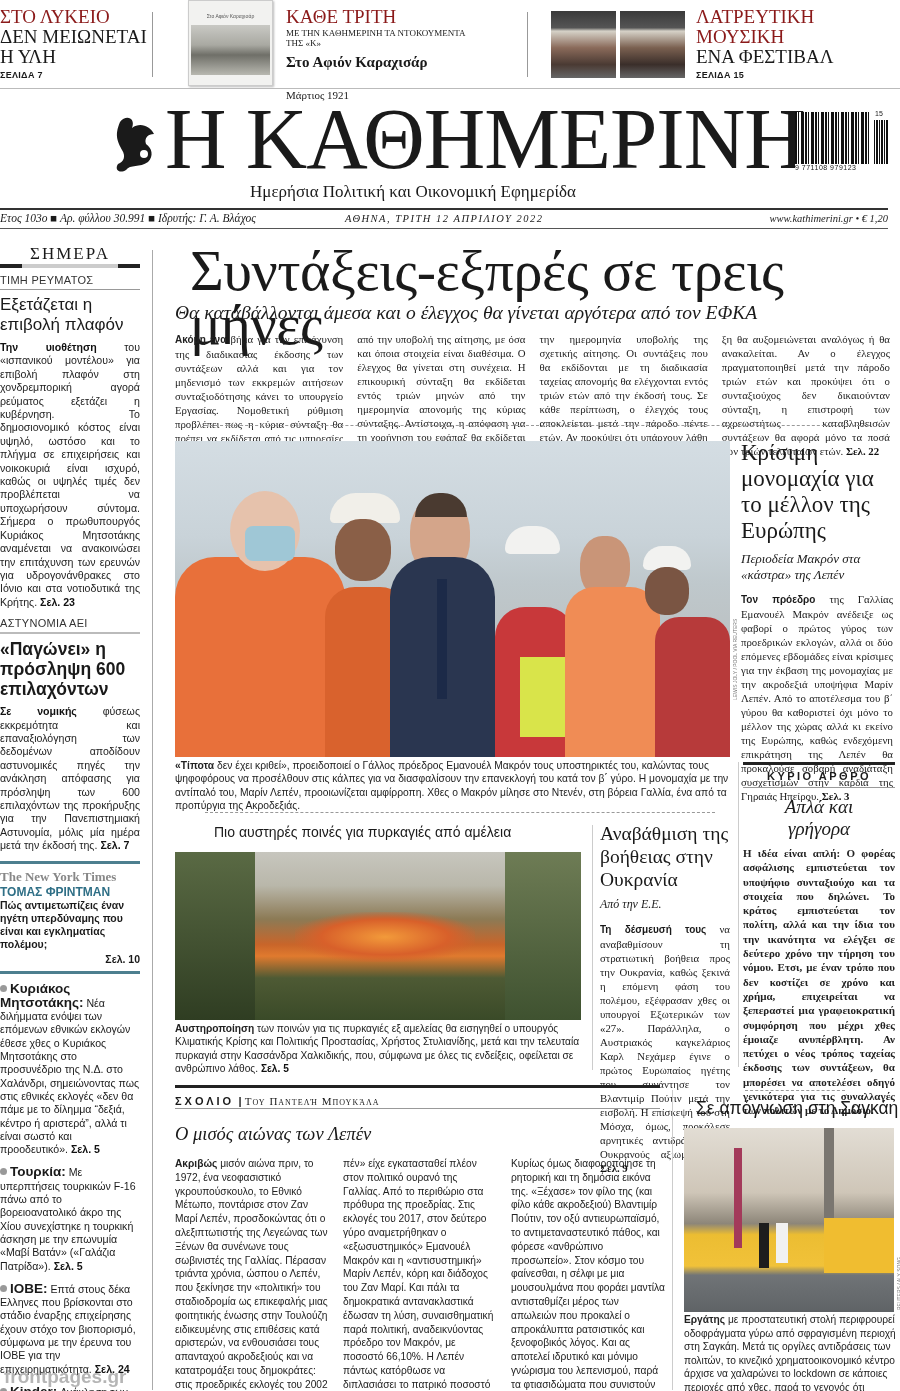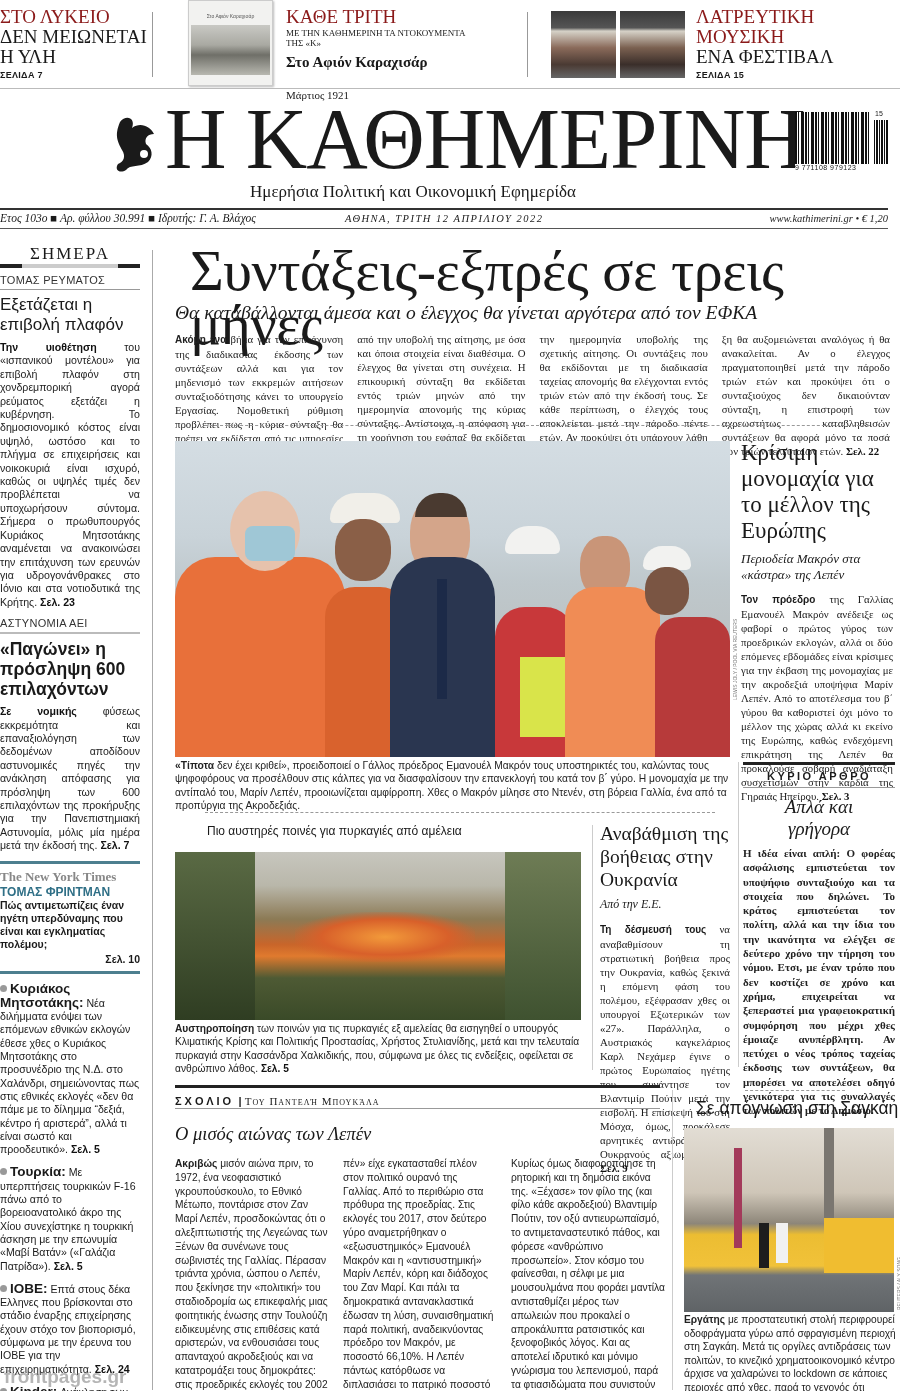--- a/index.html
+++ b/index.html
@@ -82,21 +82,21 @@
 
 <div class="vrule" style="left:152px;top:250px;height:1140px;background:#aaa"></div>
 
 <div class="abs" style="left:0;top:244px;width:140px">
   <div style="position:relative;text-align:center;height:24px;margin-bottom:6px">
     <div style="position:absolute;left:0;right:0;top:20px;height:4px;background:linear-gradient(90deg,#222 0 16%,#ccc 16% 84%,#222 84%)"></div>
     <span class="serif" style="position:relative;font-size:17px;letter-spacing:2px;background:#fff;padding:0 6px">ΣΗΜΕΡΑ</span>
   </div>
 
   <div>
-    <div class="side-kicker">ΤΟΜΑΣ ΡΕΥΜΑΤΟΣ</div>
+    <div class="side-kicker">ΤΙΜΗ ΡΕΥΜΑΤΟΣ</div>
     <div class="side-h" style="font-weight:normal;font-size:17px">Εξετάζεται η επιβολή πλαφόν</div>
     <p class="sbody" style="text-align:justify"><b>Την υιοθέτηση</b><span> του «ισπανικού μοντέλου» για επιβολή πλαφόν στη χονδρεμπορική αγορά ρεύματος εξετάζει η κυβέρνηση. Το δημοσιονομικό κόστος είναι υψηλό, ωστόσο και το πλήγμα σε επιχειρήσεις και νοικοκυριά είναι ισχυρό, καθώς οι υψηλές τιμές δεν προβλέπεται να υποχωρήσουν σύντομα. Σήμερα ο πρωθυπουργός Κυριάκος Μητσοτάκης αναμένεται να ανακοινώσει την επιτάχυνση των ερευνών για υδρογονάνθρακες στο Ιόνιο και στα νοτιοδυτικά της Κρήτης.</span> <span class="ref">Σελ. 23</span></p>
   </div>
 
   <div style="margin-top:8px">
     <div class="side-kicker" style="border-bottom:2px solid #bbb">ΑΣΤΥΝΟΜΙΑ ΑΕΙ</div>
     <div class="side-h">«Παγώνει» η πρόσληψη 600 επιλαχόντων</div>
     <p class="sbody" style="text-align:justify"><b>Σε νομικής</b><span> φύσεως εκκρεμότητα και επαναξιολόγηση των δεδομένων αποδίδουν αστυνομικές πηγές την ανάκληση απόφασης για πρόσληψη των 600 επιλαχόντων της προκήρυξης για την Πανεπιστημιακή Αστυνομία, μόλις μία ημέρα μετά την έκδοσή της.</span> <span class="ref">Σελ. 7</span></p>
   </div>
 
@@ -162,21 +162,21 @@
 
 <div class="dashed" style="left:205px;top:812px;width:510px"></div>
 
 <div class="abs" style="left:743px;top:762px;width:152px;border-top:3px solid #222">
   <div style="text-align:center;font-size:11px;font-weight:bold;letter-spacing:2.5px;padding:5px 0 5px;border-bottom:1px solid #999">ΚΥΡΙΟ ΑΡΘΡΟ</div>
   <div class="serif" style="text-align:center;font-size:19px;font-style:italic;line-height:22px;margin:8px 12px 6px">Απλά και γρήγορα</div>
   <p class="serif" style="font-size:11px;line-height:14.3px;font-weight:bold;text-align:justify;color:#222">Η ιδέα είναι απλή: Ο φορέας ασφάλισης εμπιστεύεται τον υποψήφιο συνταξιούχο και τα στοιχεία που δηλώνει. Το κράτος εμπιστεύεται τον πολίτη, αλλά και την ίδια του την ικανότητα να ελέγξει σε δεύτερο χρόνο την τήρηση του νόμου. Ετσι, με έναν τρόπο που δεν κοστίζει σε χρόνο και χρήμα, επιχειρείται να ξεπεραστεί μια γραφειοκρατική συμφόρηση που μέχρι χθες έμοιαζε ανυπέρβλητη. Αν πετύχει ο νέος τρόπος ταχείας έκδοσης των συντάξεων, θα μπορέσει να αποτελέσει οδηγό γενικότερα για τις συναλλαγές των πολιτών με το Δημόσιο.</p>
 </div>
 <div class="vrule" style="left:738px;top:762px;height:305px;background:#ccc"></div>
 
-<div class="abs" style="left:207px;top:824px;font-size:12px">Πιο αυστηρές ποινές για πυρκαγιές από αμέλεια</div>
+<div class="abs" style="left:214px;top:824px;font-size:14px">Πιο αυστηρές ποινές για πυρκαγιές από αμέλεια</div>
 <div class="photo" style="left:175px;top:852px;width:406px;height:168px;background:linear-gradient(180deg,#c7c6be 0%,#b9b7aa 20%,#8c7a55 40%,#c8652a 55%,#e07a2e 62%,#4e5a34 75%,#3a4a28 100%)">
   <div style="position:absolute;left:0;top:0;width:80px;height:168px;background:linear-gradient(180deg,#5a6a44,#2f3d22)"></div>
   <div style="position:absolute;left:330px;top:0;width:76px;height:168px;background:linear-gradient(180deg,#6e7c55,#3f5230)"></div>
   <div style="position:absolute;left:120px;top:60px;width:180px;height:50px;background:radial-gradient(ellipse at center,#f29a3a 0%,#d8602a 50%,transparent 75%)"></div>
 </div>
 <div class="abs" style="left:175px;top:1022px;width:410px;font-size:10.2px;line-height:13.3px;color:#222"><b>Αυστηροποίηση</b><span> των ποινών για τις πυρκαγιές εξ αμελείας θα εισηγηθεί ο υπουργός Κλιματικής Κρίσης και Πολιτικής Προστασίας, Χρήστος Στυλιανίδης, μετά και την τελευταία πυρκαγιά στην Κασσάνδρα Χαλκιδικής, που, σύμφωνα με όλες τις ενδείξεις, οφείλεται σε ανθρώπινο λάθος.</span> <b class="ref">Σελ. 5</b></div>
 
 <div class="vrule" style="left:592px;top:825px;height:245px;background:#ccc"></div>
 <div class="abs" style="left:600px;top:822px;width:130px">
   <div class="serif" style="font-size:19.5px;line-height:23px">Αναβάθμιση της βοήθειας στην Ουκρανία</div>

